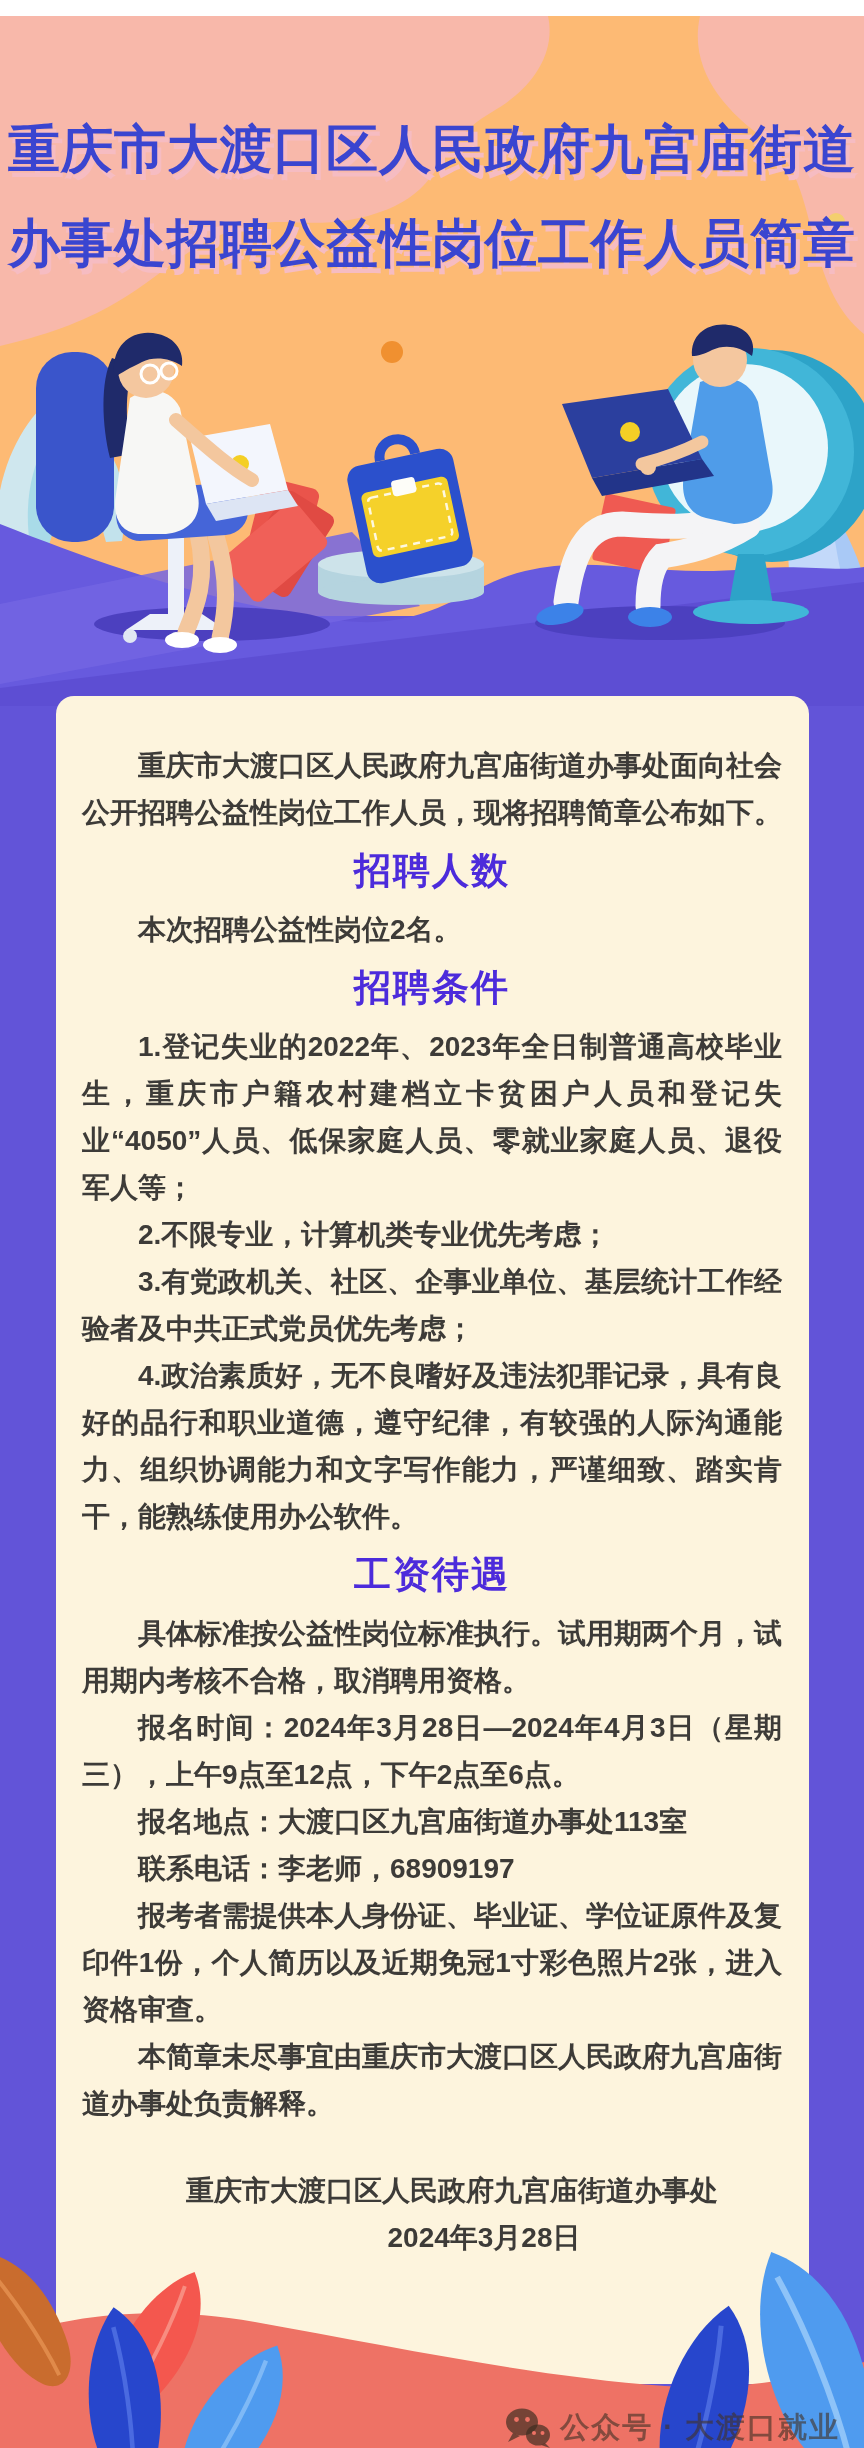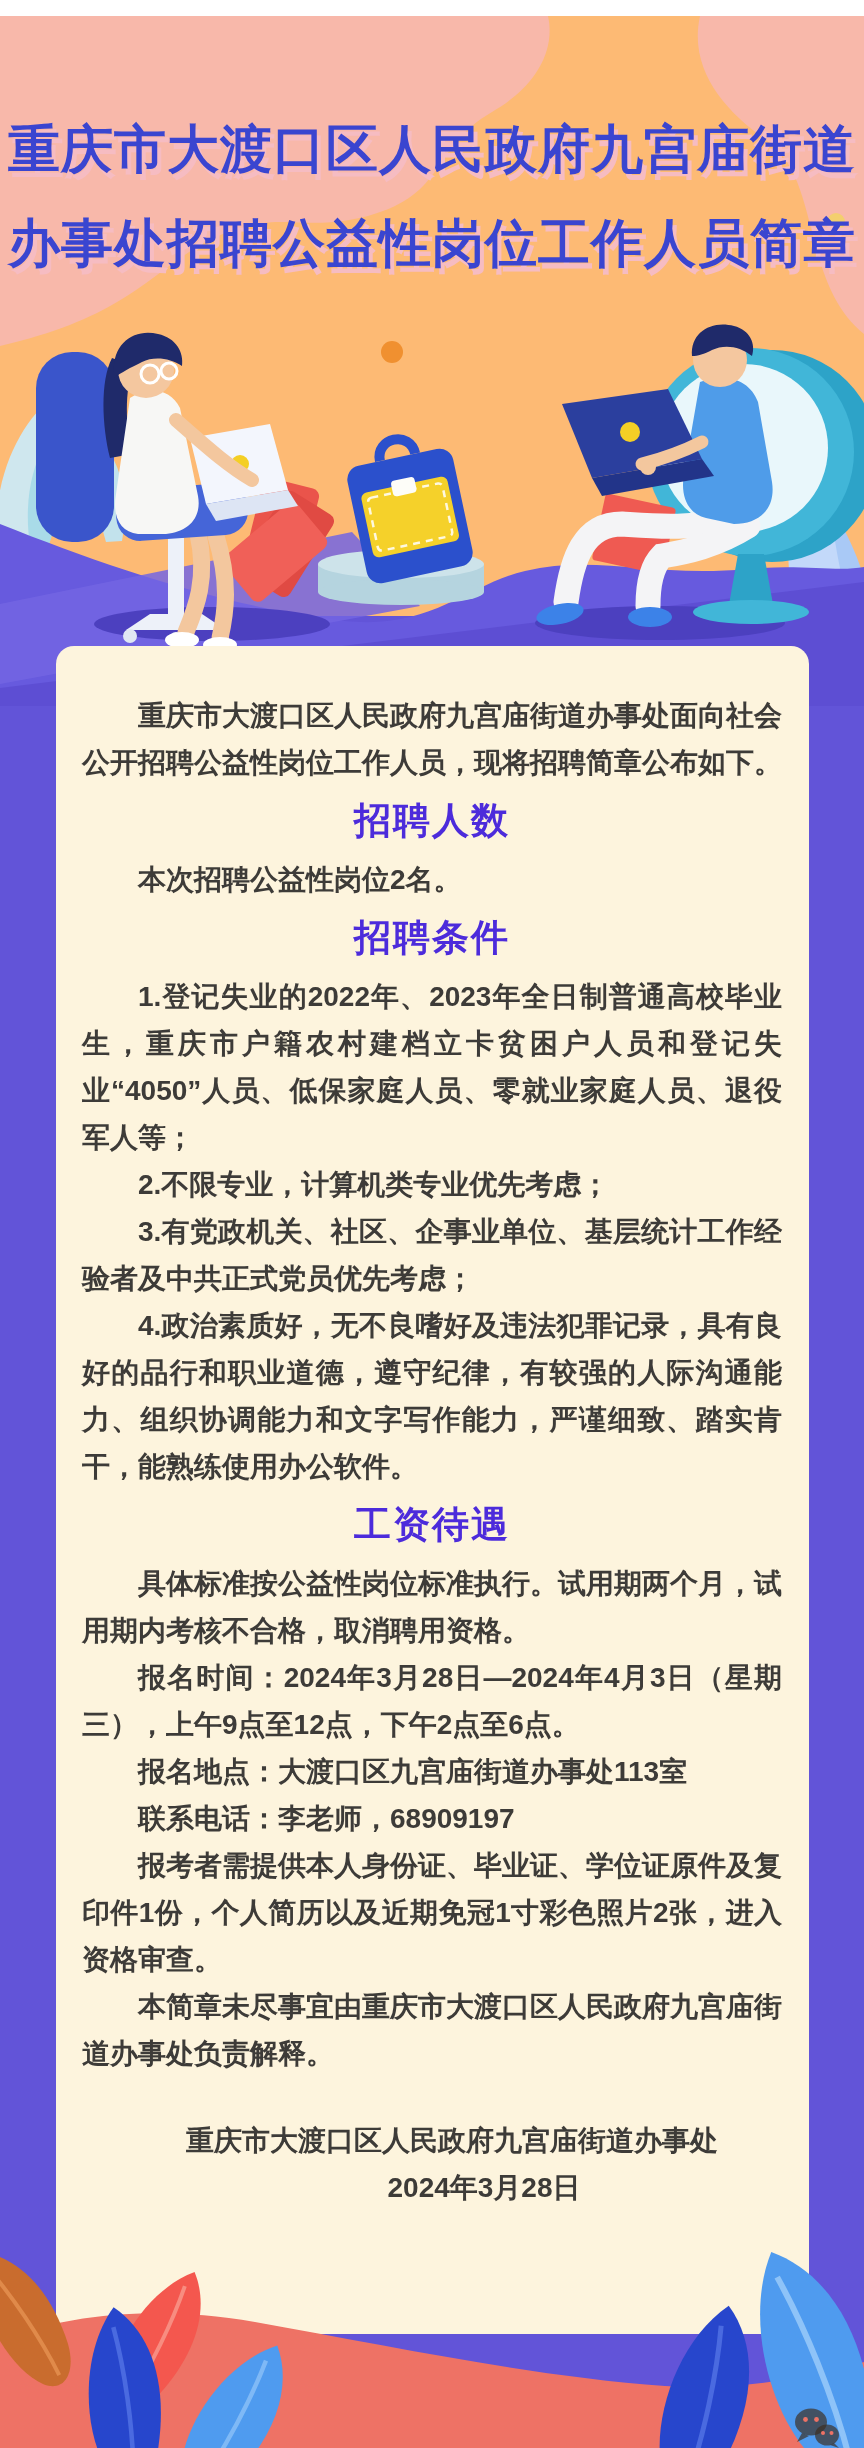--- a/index.html
+++ b/index.html
@@ -12,21 +12,21 @@
   .layer { position:absolute; left:0; }
   .top-deco { top:0; width:864px; height:430px; }
   .purple-bg { position:absolute; left:0; top:600px; width:864px; height:1848px; background:#6254d8; }
   .illu { top:270px; width:864px; height:420px; }
   .poster-title {
     position:absolute; top:86px; left:0; width:864px; text-align:center;
     font-size:52px; line-height:94px; font-weight:900; color:#3a45d0;
     text-shadow:4px 6px 0 #f6bcc2; letter-spacing:1px; z-index:3;
   }
   .card {
-    position:absolute; left:56px; top:630px; width:753px; height:1688px;
+    position:absolute; left:56px; top:680px; width:753px; height:1688px;
     background:#fdf4dd; border-radius:18px; box-sizing:border-box;
     padding:46px 27px 0 26px; z-index:4;
   }
   .card p { margin:0; font-size:28px; line-height:47px; color:#3d3b38; font-weight:700; text-align:justify; }
   .card p.indent { text-indent:2em; }
   .sec-head { display:flex; align-items:center; margin:10px 0;flex-direction:column; }
   .sec-head .dots { flex:1; height:0; border-top:5px dotted #5b3be4; }
   .sec-head h2 { margin:0 16px; font-size:37px; line-height:40px; font-weight:900; color:#4c2bdb; letter-spacing:2px; white-space:nowrap; }
   .sig { margin-top:40px !important; text-align:right; padding-left:104px; }
   .sig-date { text-align:center !important; padding-left:104px; }
@@ -213,15 +213,16 @@
         <ellipse cx="17" cy="14" rx="16" ry="13.5"></ellipse>
         <path d="M8,25 L3,34 L15,28 Z"></path>
         <ellipse cx="33" cy="27" rx="12" ry="10.5"></ellipse>
         <path d="M40,35 L45,40 L36,37 Z"></path>
       </g>
       <circle cx="11.5" cy="11.5" r="2.4" fill="#ee7265"></circle>
       <circle cx="22.5" cy="11.5" r="2.4" fill="#ee7265"></circle>
       <circle cx="29" cy="25" r="2" fill="#ee7265"></circle>
       <circle cx="37.5" cy="25" r="2" fill="#ee7265"></circle>
     </svg>
+    <span>公众号 · 大渡口就业</span>
   </div>
 
 </div>
 
 </body></html>

